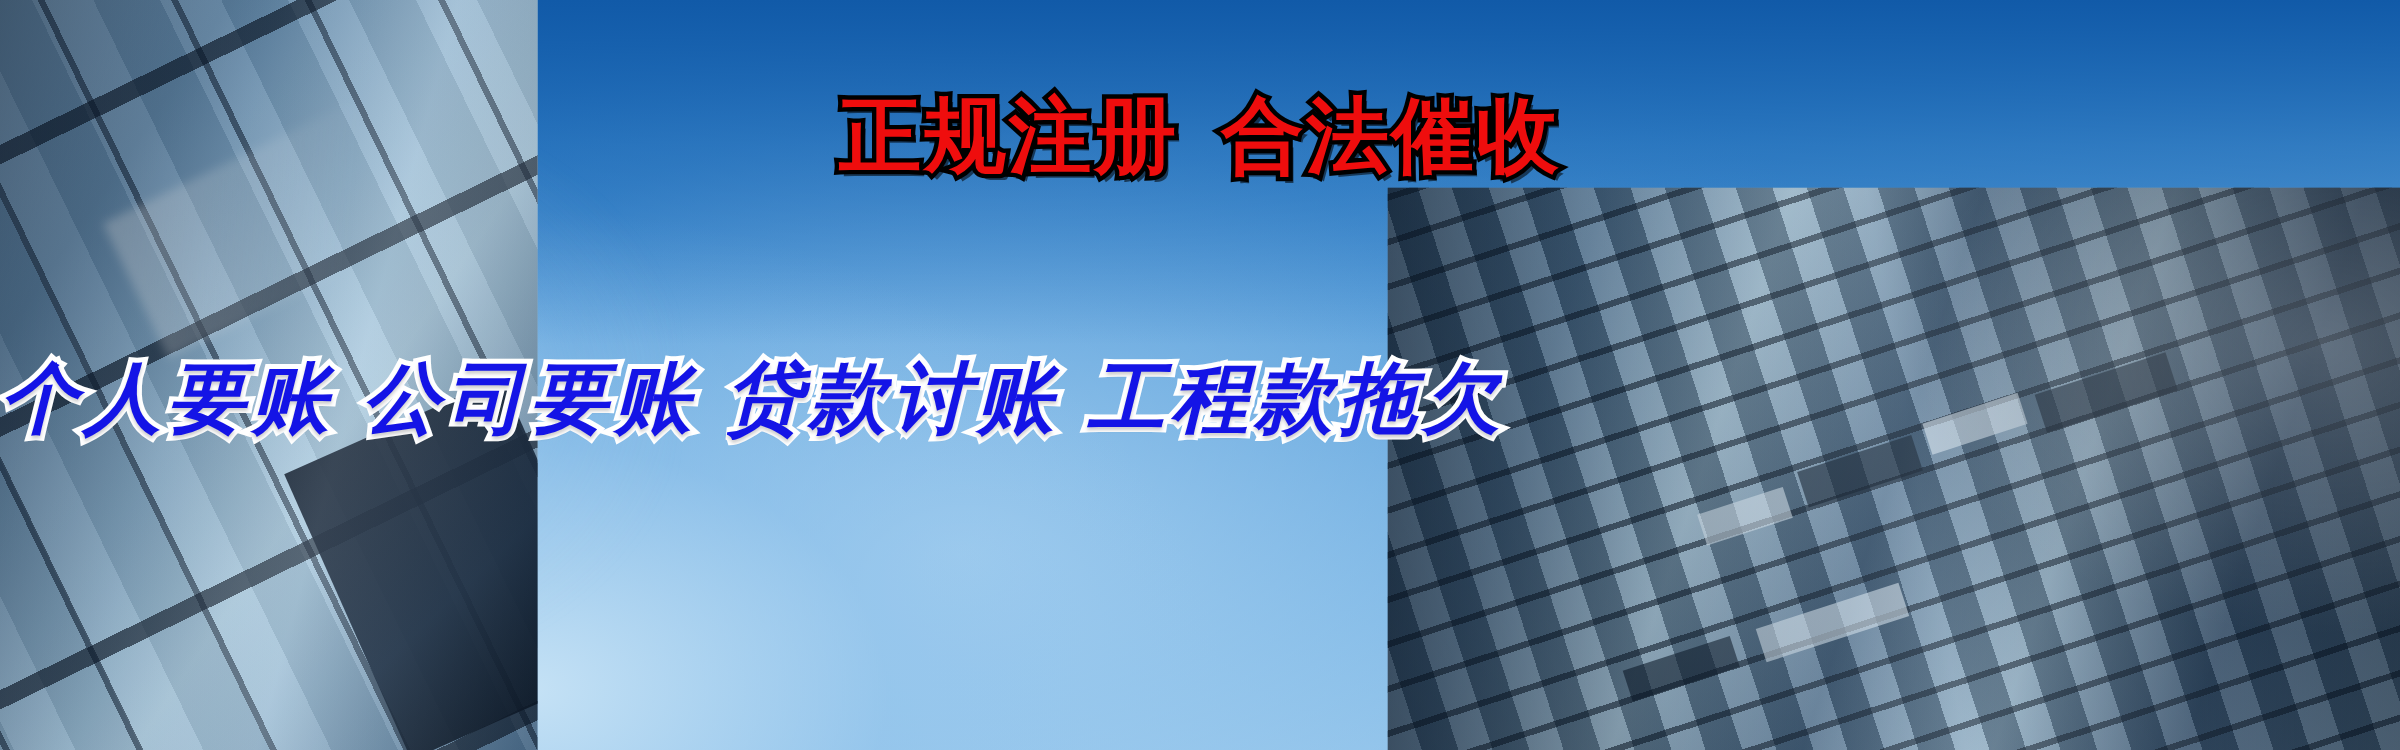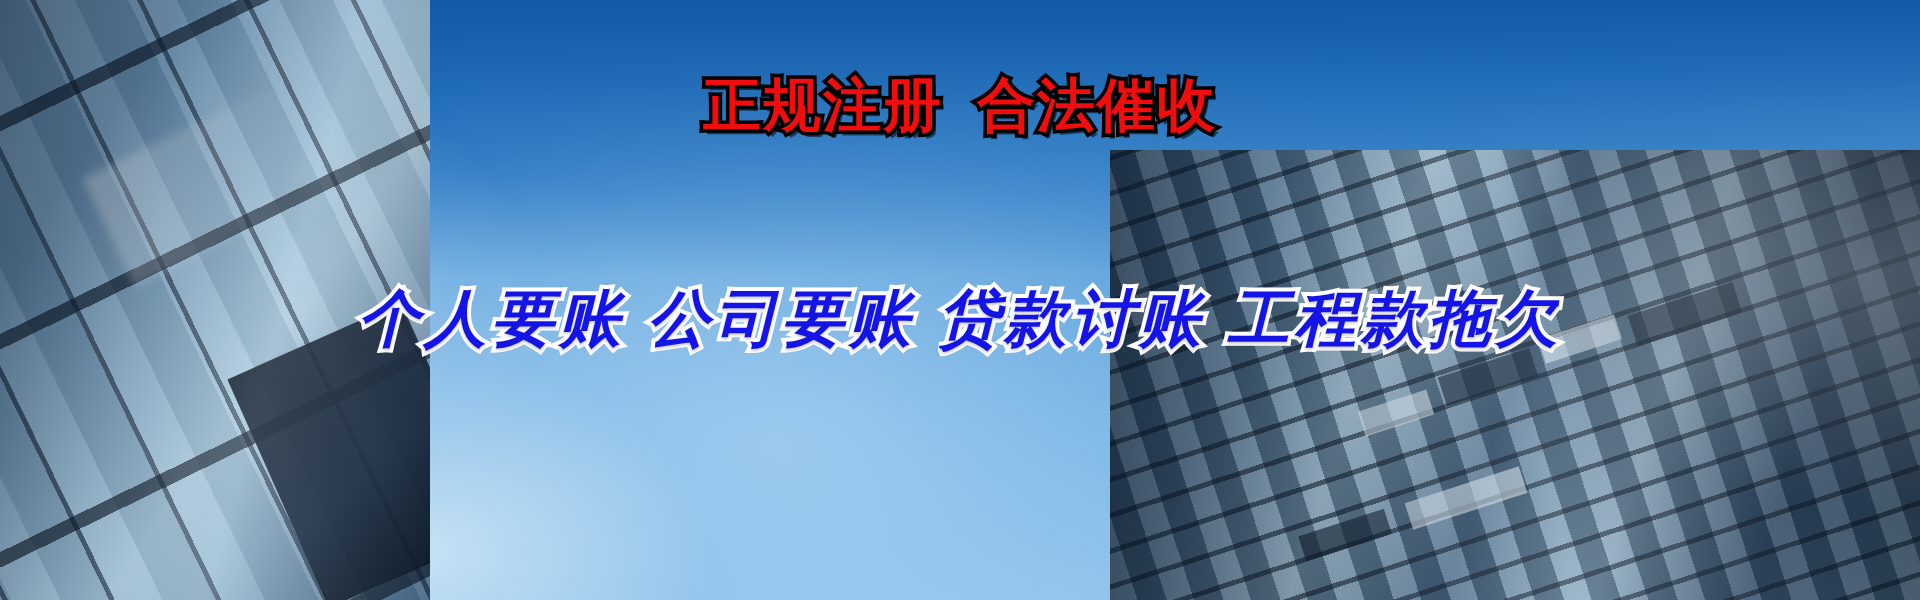--- a/index.html
+++ b/index.html
@@ -119,36 +119,36 @@
   }
 
   
   .text-layer{position:absolute;inset:0;}
 
   .headline{
     position:absolute;left:0;right:0;top:76px;
     text-align:center;
     font-family:"DejaVu Sans","Liberation Sans",sans-serif;
     font-weight:bold;
-    font-size:58px;
+    font-size:66px;
     line-height:1;
     letter-spacing:2px;
     color:#ef0d0d;
     -webkit-text-stroke:7px #000;
     paint-order:stroke fill;
     text-shadow:
       4px 5px 0 rgba(0,0,0,.55),
       0 0 1px #000;
     white-space:nowrap;
   }
   .headline .gap{display:inline-block;width:34px;}
 
   .subhead{
     position:absolute;left:0;right:0;top:288px;
-    text-align:center;
+    text-align:left;
     font-family:"DejaVu Sans","Liberation Sans",sans-serif;
     font-weight:bold;
     font-style:italic;
     font-size:62px;
     line-height:1;
     letter-spacing:5px;
     color:#1414e6;
     -webkit-text-stroke:8px #ffffff;
     paint-order:stroke fill;
     text-shadow:0 2px 3px rgba(0,0,0,.20);

